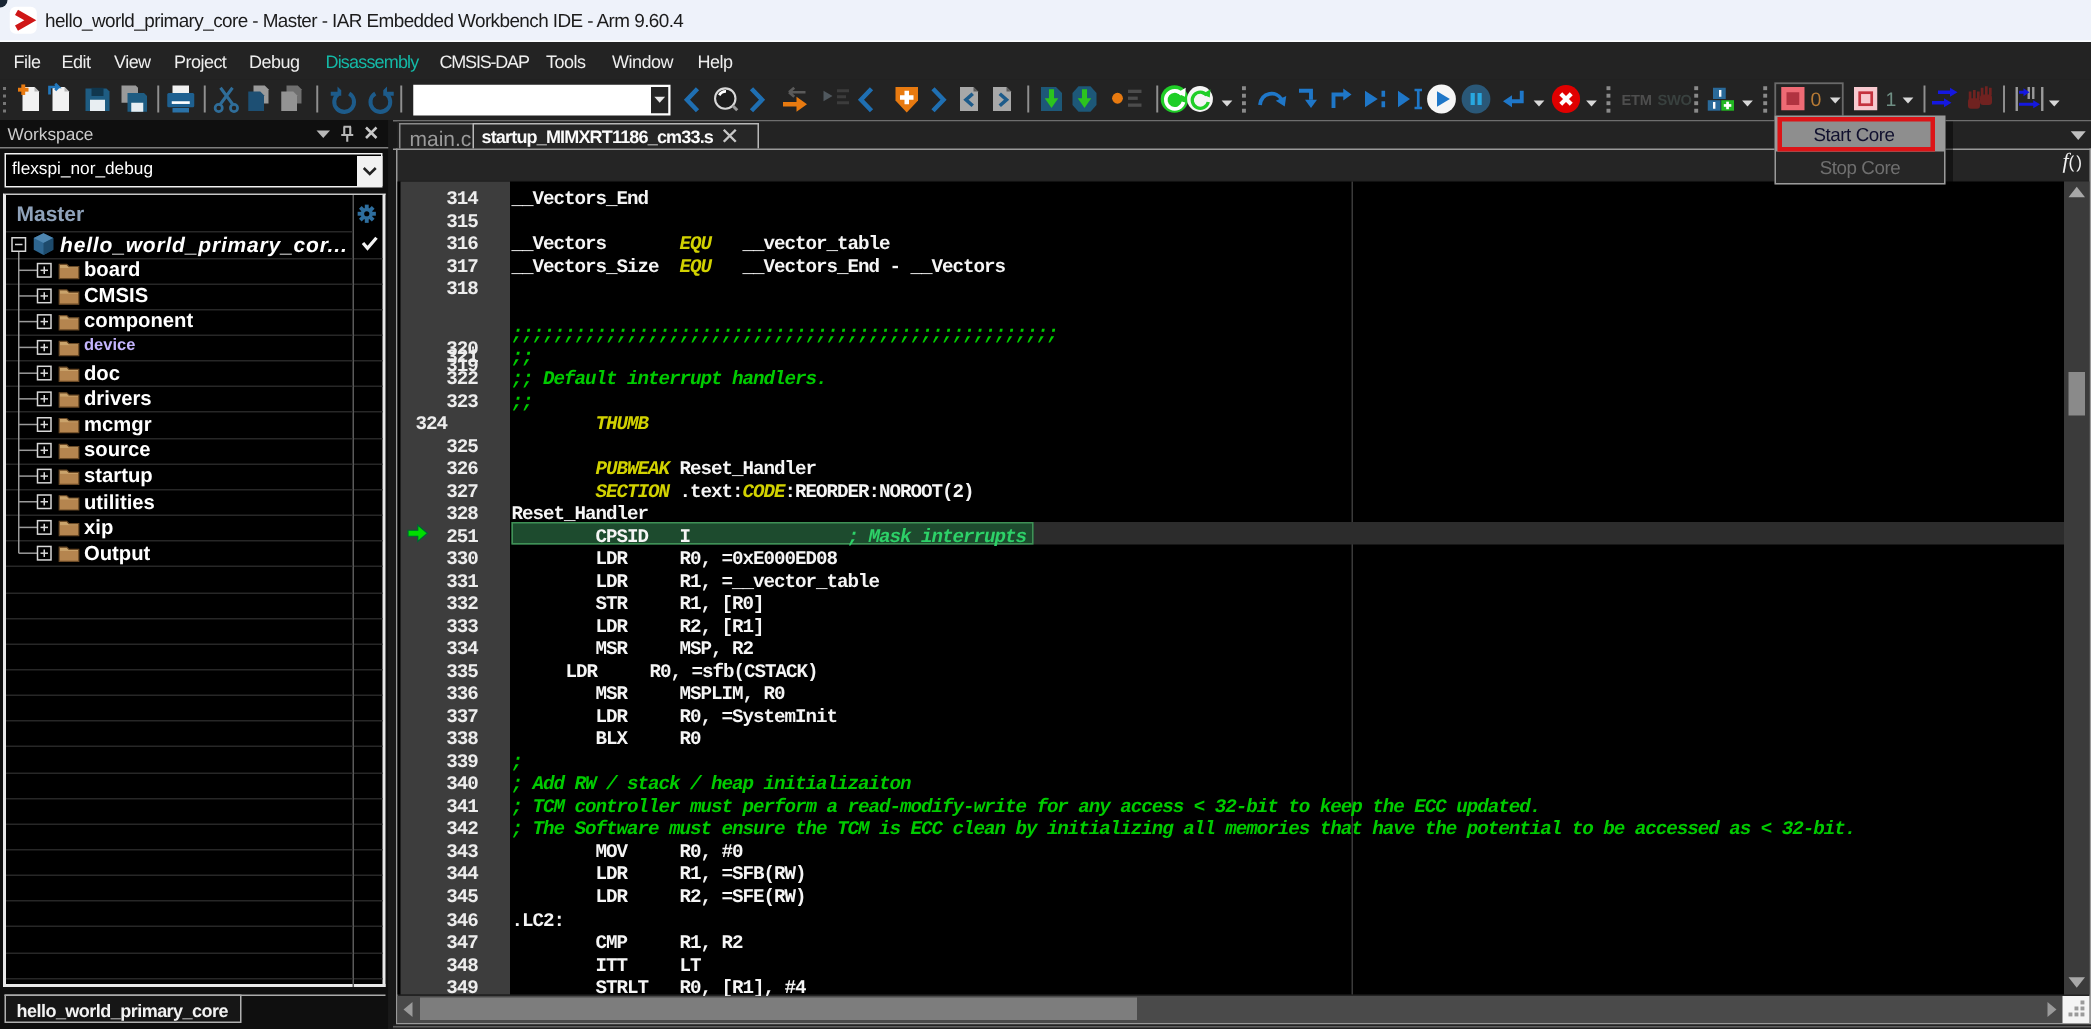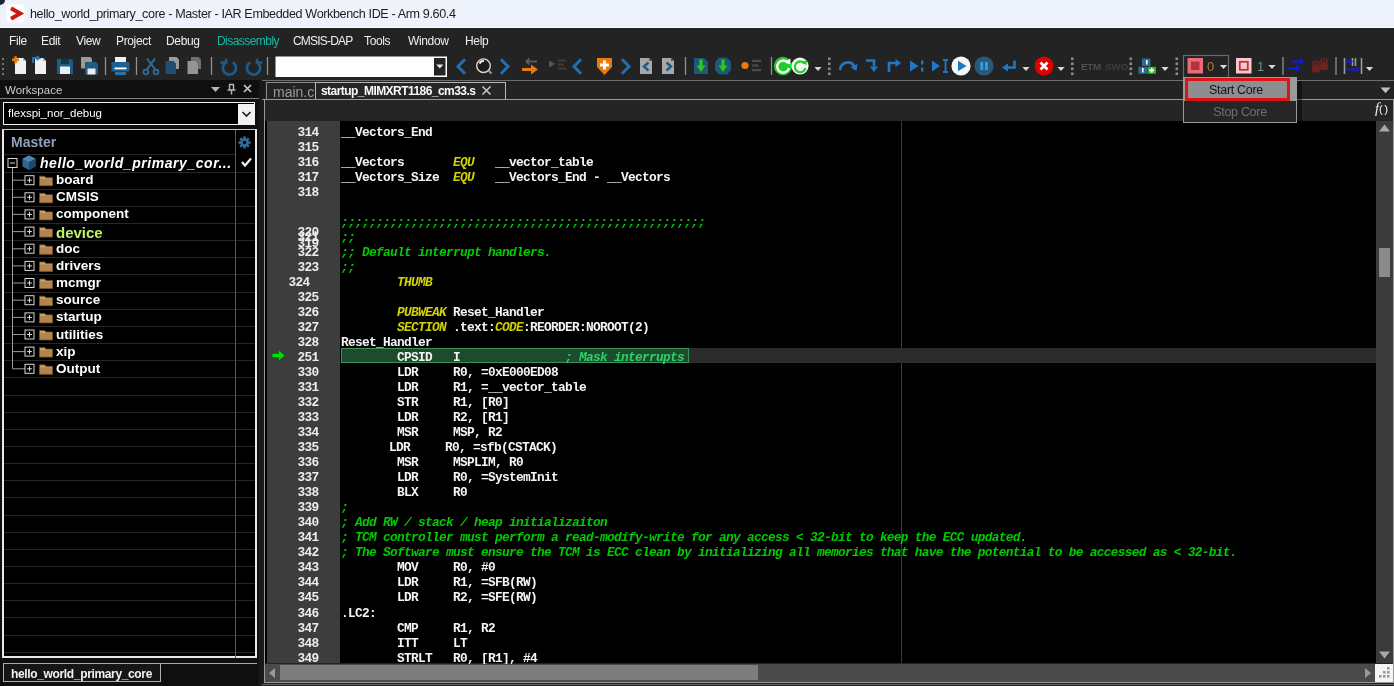--- a/index.html
+++ b/index.html
@@ -395,21 +395,21 @@
 <g transform="translate(39,233.8)">
         <path d="M0.5 2 h5 l1.5 1.5 h6.5 v8 h-13 z" fill="#caa36b"></path>
         <path d="M0.5 4.5 h13 v7 h-13 z" fill="#b5854f"></path>
         <path d="M0.5 2 h5 l1.5 1.5 h6.5 v8 h-13 z" fill="none" stroke="#6b4a26" stroke-width="0.8"></path>
       </g>
 </svg>
 <div class="a" style="left:40px;top:155.0px;width:194px;overflow:hidden;font-size:14px;font-weight:bold;font-style:italic;letter-spacing:0.55px;color:#ffffff;white-space:nowrap;">hello_world_primary_cor...</div>
 <div class="a" style="left:56px;top:172.2px;font-size:13.5px;font-weight:bold;color:#ffffff;">board</div>
 <div class="a" style="left:56px;top:189.3px;font-size:13.5px;font-weight:bold;color:#ffffff;">CMSIS</div>
 <div class="a" style="left:56px;top:206.4px;font-size:13.5px;font-weight:bold;color:#ffffff;">component</div>
-<div class="a" style="left:56px;top:223.6px;font-size:15px;font-weight:bold;color:#bef264;">device</div>
+<div class="a" style="left:56px;top:223.6px;font-size:11px;font-weight:bold;color:#c4b5fd;">device</div>
 <div class="a" style="left:56px;top:240.8px;font-size:13.5px;font-weight:bold;color:#ffffff;">doc</div>
 <div class="a" style="left:56px;top:257.9px;font-size:13.5px;font-weight:bold;color:#ffffff;">drivers</div>
 <div class="a" style="left:56px;top:275.0px;font-size:13.5px;font-weight:bold;color:#ffffff;">mcmgr</div>
 <div class="a" style="left:56px;top:292.2px;font-size:13.5px;font-weight:bold;color:#ffffff;">source</div>
 <div class="a" style="left:56px;top:309.4px;font-size:13.5px;font-weight:bold;color:#ffffff;">startup</div>
 <div class="a" style="left:56px;top:326.5px;font-size:13.5px;font-weight:bold;color:#ffffff;">utilities</div>
 <div class="a" style="left:56px;top:343.6px;font-size:13.5px;font-weight:bold;color:#ffffff;">xip</div>
 <div class="a" style="left:56px;top:360.8px;font-size:13.5px;font-weight:bold;color:#ffffff;">Output</div>
 <div class="a" style="left:3px;top:663px;width:158px;height:18.5px;background:#161616;border:1px solid #b0b0b0;box-sizing:border-box;"></div>
 <div class="a" style="left:3px;top:662.5px;width:254px;height:1px;background:#aaaaaa;"></div>
@@ -451,21 +451,21 @@
 <div class="a mono" style="left:266px;top:184.67px;width:52.5px;text-align:right;color:#ededed;">318</div>
 <div class="a mono" style="left:266px;top:199.70px;width:52.5px;text-align:right;color:#ededed;margin-top:36px;">319</div>
 <div class="a mono" style="left:266px;top:214.73px;width:52.5px;text-align:right;color:#ededed;margin-top:10px;">320</div>
 <div class="a mono" style="left:341px;top:214.73px;"><span class="g">;;;;;;;;;;;;;;;;;;;;;;;;;;;;;;;;;;;;;;;;;;;;;;;;;;;;</span></div>
 <div class="a mono" style="left:266px;top:229.76px;width:52.5px;text-align:right;color:#ededed;">321</div>
 <div class="a mono" style="left:341px;top:229.76px;"><span class="g">;;</span></div>
 <div class="a mono" style="left:266px;top:244.79px;width:52.5px;text-align:right;color:#ededed;">322</div>
 <div class="a mono" style="left:341px;top:244.79px;"><span class="g">;; Default interrupt handlers.</span></div>
 <div class="a mono" style="left:266px;top:259.82px;width:52.5px;text-align:right;color:#ededed;">323</div>
 <div class="a mono" style="left:341px;top:259.82px;"><span class="g">;;</span></div>
-<div class="a mono" style="left:266px;top:274.85px;width:66px;text-align:center;color:#ededed;">324</div>
+<div class="a mono" style="left:266px;top:274.85px;width:32px;text-align:right;color:#ededed;">324</div>
 <div class="a mono" style="left:341px;top:274.85px;"><span class="w">        </span><span class="y">THUMB</span></div>
 <div class="a mono" style="left:266px;top:289.88px;width:52.5px;text-align:right;color:#ededed;">325</div>
 <div class="a mono" style="left:266px;top:304.91px;width:52.5px;text-align:right;color:#ededed;">326</div>
 <div class="a mono" style="left:341px;top:304.91px;"><span class="w">        </span><span class="y">PUBWEAK</span><span class="w"> Reset_Handler</span></div>
 <div class="a mono" style="left:266px;top:319.94px;width:52.5px;text-align:right;color:#ededed;">327</div>
 <div class="a mono" style="left:341px;top:319.94px;"><span class="w">        </span><span class="y">SECTION</span><span class="w"> .text:</span><span class="y">CODE</span><span class="w">:REORDER:NOROOT(2)</span></div>
 <div class="a mono" style="left:266px;top:334.97px;width:52.5px;text-align:right;color:#ededed;">328</div>
 <div class="a mono" style="left:341px;top:334.97px;"><span class="w">Reset_Handler</span></div>
 <div class="a mono" style="left:266px;top:350.00px;width:52.5px;text-align:right;color:#ededed;">251</div>
 <div class="a mono" style="left:341px;top:350.00px;"><span class="w">        CPSID   I               </span><span class="gh">; Mask interrupts</span></div>
@@ -473,21 +473,21 @@
 <div class="a mono" style="left:341px;top:365.03px;"><span class="w">        LDR     R0, =0xE000ED08</span></div>
 <div class="a mono" style="left:266px;top:380.06px;width:52.5px;text-align:right;color:#ededed;">331</div>
 <div class="a mono" style="left:341px;top:380.06px;"><span class="w">        LDR     R1, =__vector_table</span></div>
 <div class="a mono" style="left:266px;top:395.09px;width:52.5px;text-align:right;color:#ededed;">332</div>
 <div class="a mono" style="left:341px;top:395.09px;"><span class="w">        STR     R1, [R0]</span></div>
 <div class="a mono" style="left:266px;top:410.12px;width:52.5px;text-align:right;color:#ededed;">333</div>
 <div class="a mono" style="left:341px;top:410.12px;"><span class="w">        LDR     R2, [R1]</span></div>
 <div class="a mono" style="left:266px;top:425.15px;width:52.5px;text-align:right;color:#ededed;">334</div>
 <div class="a mono" style="left:341px;top:425.15px;"><span class="w">        MSR     MSP, R2</span></div>
 <div class="a mono" style="left:266px;top:440.18px;width:52.5px;text-align:right;color:#ededed;">335</div>
-<div class="a mono" style="left:333px;top:440.18px;"><span class="w">        LDR     R0, =sfb(CSTACK)</span></div>
+<div class="a mono" style="left:321px;top:440.18px;"><span class="w">        LDR     R0, =sfb(CSTACK)</span></div>
 <div class="a mono" style="left:266px;top:455.21px;width:52.5px;text-align:right;color:#ededed;">336</div>
 <div class="a mono" style="left:341px;top:455.21px;"><span class="w">        MSR     MSPLIM, R0</span></div>
 <div class="a mono" style="left:266px;top:470.24px;width:52.5px;text-align:right;color:#ededed;">337</div>
 <div class="a mono" style="left:341px;top:470.24px;"><span class="w">        LDR     R0, =SystemInit</span></div>
 <div class="a mono" style="left:266px;top:485.27px;width:52.5px;text-align:right;color:#ededed;">338</div>
 <div class="a mono" style="left:341px;top:485.27px;"><span class="w">        BLX     R0</span></div>
 <div class="a mono" style="left:266px;top:500.30px;width:52.5px;text-align:right;color:#ededed;">339</div>
 <div class="a mono" style="left:341px;top:500.30px;"><span class="g">;</span></div>
 <div class="a mono" style="left:266px;top:515.33px;width:52.5px;text-align:right;color:#ededed;">340</div>
 <div class="a mono" style="left:341px;top:515.33px;"><span class="g">; Add RW / stack / heap initializaiton</span></div>

